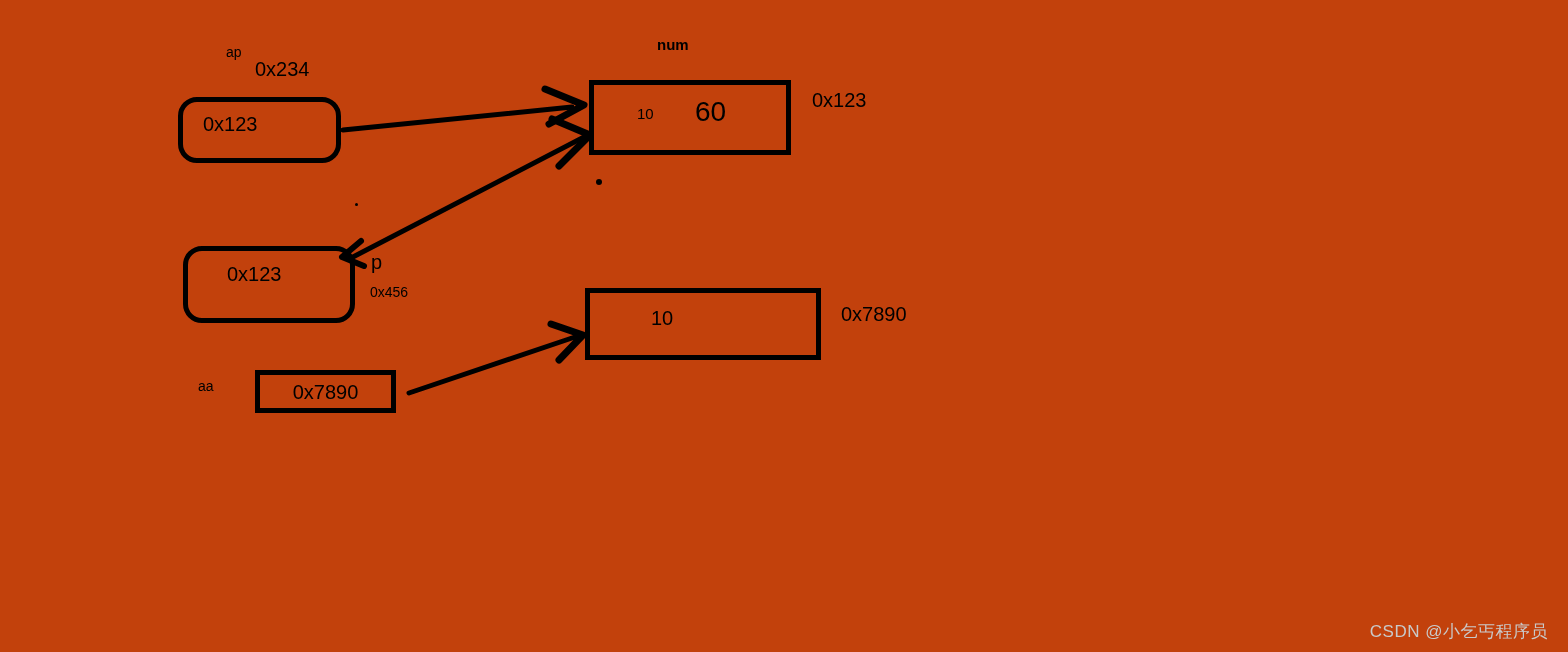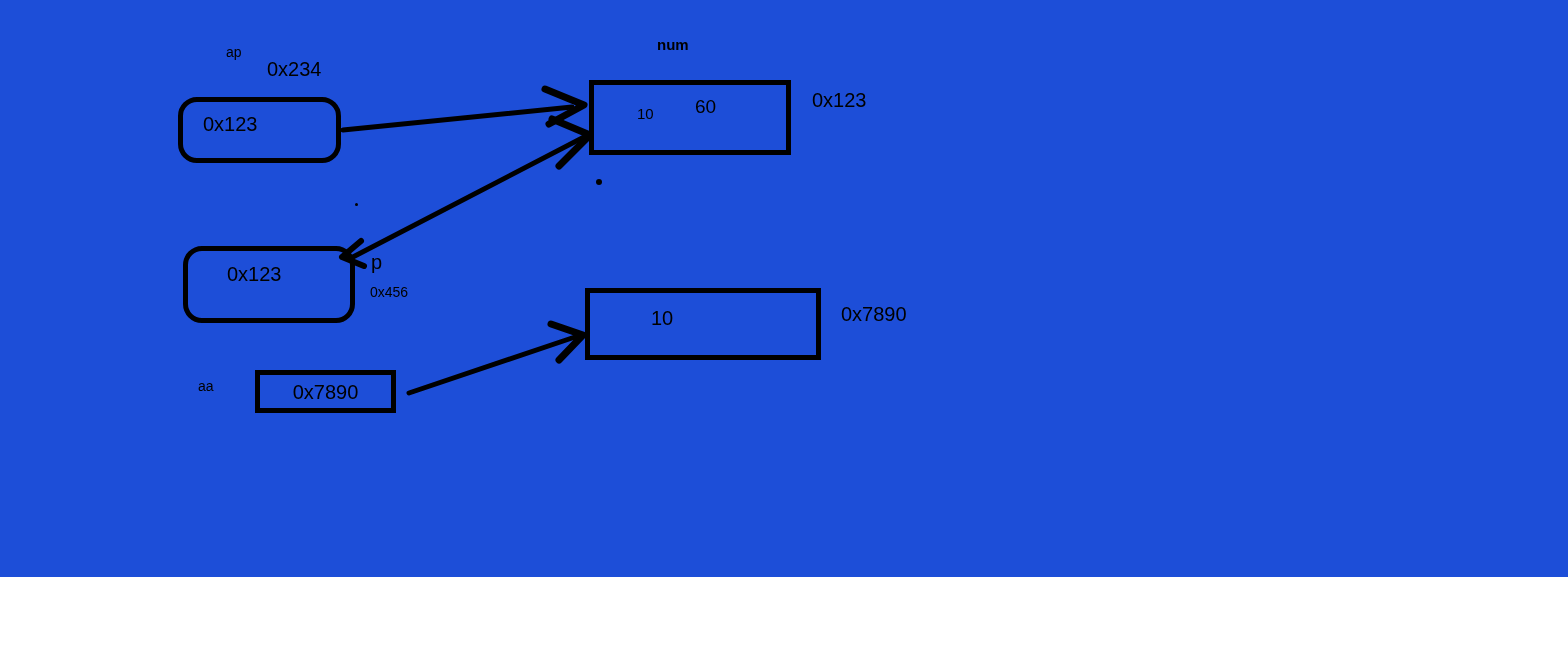--- a/index.html
+++ b/index.html
@@ -1,20 +1,20 @@
 <!DOCTYPE html>
 <html><head>
 <meta charset="utf-8">
 <style>
   html, body { margin: 0; padding: 0; background: #ffffff; }
   #canvas {
     position: relative;
     width: 1568px;
-    height: 577px;
-    background: #1d4ed8;
+    height: 652px;
+    background: #c2410c;
     overflow: hidden;
     font-family: "Liberation Sans", "DejaVu Sans", sans-serif;
   }
   .t {
     position: absolute;
     color: #000000;
     white-space: nowrap;
     line-height: 1.1;
   }
   .box {
@@ -38,29 +38,29 @@
     position: absolute;
     right: 20px;
     top: 620px;
     font-size: 17px;
     color: #c9c9c9;
     letter-spacing: 0.5px;
   }
 
   
   #ap-label   { left: 226px; top: 45px;  font-size: 14px; }
-  #ap-address { left: 255px; top: 58px;  font-size: 20px; margin-left: 12px; }
+  #ap-address { left: 255px; top: 58px;  font-size: 20px; }
   #ap-box     { left: 178px; top: 97px;  width: 163px; height: 66px; }
   #ap-value   { left: 20px;  top: 11px;  font-size: 20px; }
 
   
   #num-label    { left: 657px; top: 37px; font-size: 15px; font-weight: bold; }
   #num-box      { left: 589px; top: 80px; width: 202px; height: 75px; }
   #num-old      { left: 43px;  top: 21px; font-size: 15px; }
-  #num-value    { left: 101px; top: 12px; font-size: 19px; }
+  #num-value    { left: 101px; top: 12px; font-size: 28px; }
   #num-address  { left: 812px; top: 89px; font-size: 20px; }
 
   
   #p-box     { left: 183px; top: 246px; width: 172px; height: 77px; }
   #p-value   { left: 39px;  top: 12px;  font-size: 20px; }
   #p-label   { left: 371px; top: 251px; font-size: 20px; }
   #p-address { left: 370px; top: 285px; font-size: 14px; }
 
   
   #ten-box     { left: 585px; top: 288px; width: 236px; height: 72px; }
@@ -120,13 +120,14 @@
   <div class="box" id="ten-box">
     <span class="t" id="ten-value">10</span>
   </div>
   <span class="t" id="ten-address">0x7890</span>
 
   <span class="t" id="aa-label">aa</span>
   <div class="box" id="aa-box">
     <span class="t" id="aa-value">0x7890</span>
   </div>
 
+  <span id="watermark">CSDN @小乞丐程序员</span>
 </div>
 
 </body></html>

